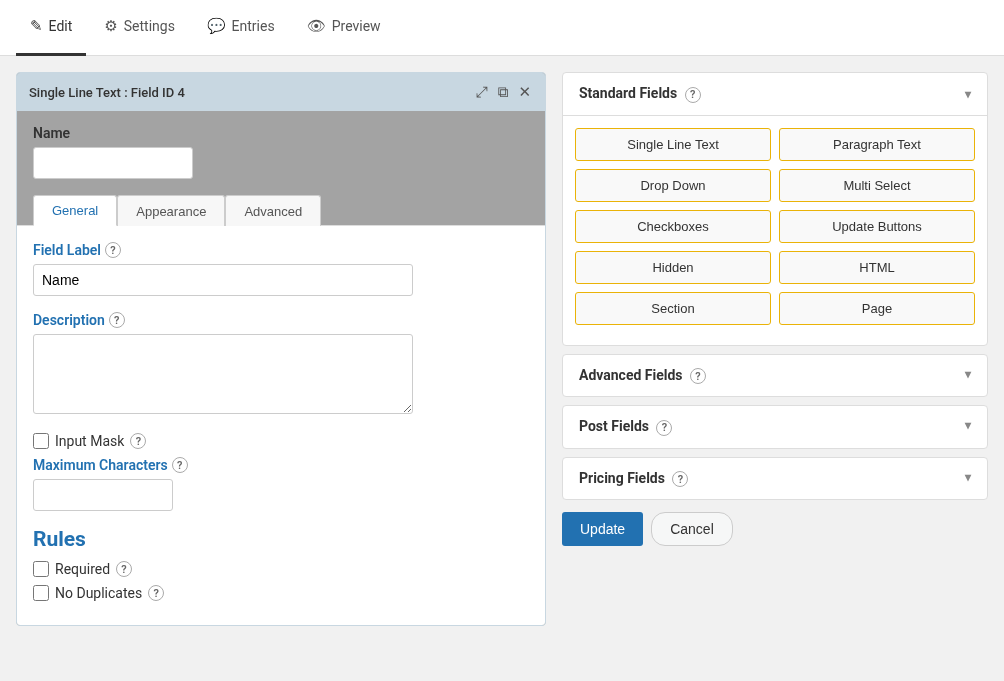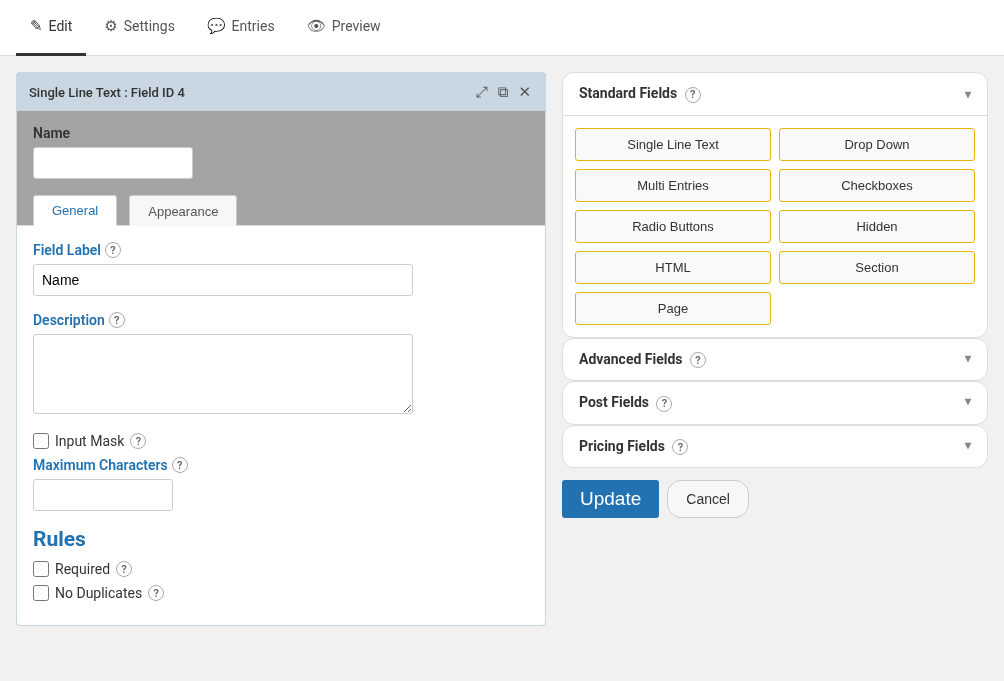--- a/index.html
+++ b/index.html
@@ -106,21 +106,21 @@
       font-size: 14px;
       outline: none;
     }
 
     
     .tabs-row {
       display: flex;
       padding: 0 16px;
       margin-top: 10px;
       border-bottom: 1px solid #ddd;
-      gap: 12px;
+      gap: 0;
     }
     .tab-btn {
       padding: 7px 18px;
       border: 1px solid #ccc;
       background: #f7f7f7;
       cursor: pointer;
       font-size: 13px;
       color: #555;
       border-radius: 3px 3px 0 0;
       border-bottom: none;
@@ -221,22 +221,23 @@
     }
 
     
     .right-panel {
       flex: 1;
       min-width: 0;
     }
     .fields-container {
       background: #fff;
       border: 1px solid #ddd;
-      border-radius: 12px;
+      border-radius: 4px;
       overflow: hidden;
+      margin-bottom: 8px;
     }
     .fields-header {
       display: flex;
       align-items: center;
       justify-content: space-between;
       padding: 12px 16px;
       font-weight: 700;
       font-size: 14px;
       color: #333;
       border-bottom: 1px solid #ddd;
@@ -282,21 +283,21 @@
       display: flex;
       gap: 8px;
       margin-top: 12px;
     }
     .btn-update {
       background: #2271b1;
       color: #fff;
       border: none;
       border-radius: 3px;
       padding: 8px 18px;
-      font-size: 19px;
+      font-size: 14px;
       cursor: pointer;
       font-weight: 500;
     }
     .btn-cancel {
       background: #f6f7f7;
       color: #333;
       border: 1px solid #ccc;
       border-radius: 14px;
       padding: 8px 18px;
       font-size: 14px;
@@ -347,20 +348,21 @@
         </div>
 
         <div class="name-section">
           <div class="name-label">Name</div>
           <input class="name-input" type="text" style="">
         </div>
 
         <div class="tabs-row">
           <button class="tab-btn active">General</button>
           <button class="tab-btn">Appearance</button>
+          <button class="tab-btn">Advanced</button>
         </div>
 
         <div class="tab-content">
 
           <div class="form-group">
             <div class="form-label">
               <span>Field Label</span>
               <span class="help-icon">
                   <span class="help-question">?</span>
                 </span>
@@ -424,24 +426,25 @@
           <span>
             <span>Standard Fields</span>
             <span class="help-icon" style="margin-left:4px;">
                 <span class="help-question">?</span>
               </span>
           </span>
           <span class="chevron-icon">▾</span>
         </div>
         <div class="fields-grid">
           <button class="field-btn">Single Line Text</button>
+          <button class="field-btn">Paragraph Text</button>
           <button class="field-btn">Drop Down</button>
-          <button class="field-btn">Multi Entries</button>
+          <button class="field-btn">Multi Select</button>
           <button class="field-btn">Checkboxes</button>
-          <button class="field-btn">Radio Buttons</button>
+          <button class="field-btn">Update Buttons</button>
           <button class="field-btn">Hidden</button>
           <button class="field-btn">HTML</button>
           <button class="field-btn">Section</button>
           <button class="field-btn">Page</button>
           <div></div>
         </div>
       </div>
 
       <div class="fields-container">
         <div class="collapsible-header">

